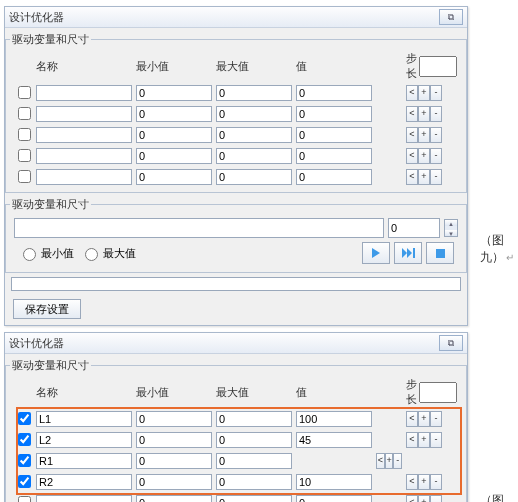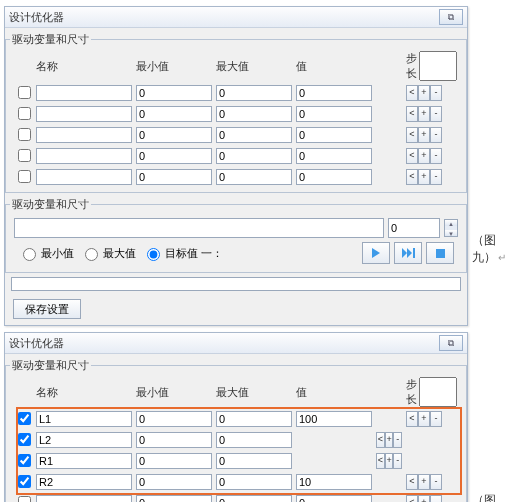--- a/index.html
+++ b/index.html
@@ -48,21 +48,21 @@
     display: grid;
     grid-template-columns: 18px 96px 76px 76px 76px 26px 38px;
     column-gap: 4px;
     align-items: center;
     margin-left: 4px;
     font-size: 11px;
     color: #333;
   }
   .hdr { margin-bottom: 2px; }
   .hdr span { text-align: left; }
-  .hdr .step { display: flex; gap: 2px; }
+  .hdr .step { display: flex; align-items: center; gap: 2px; }
   .hdr .step input { width: 30px; }
   .row input[type="text"] {
     width: 100%;
     box-sizing: border-box;
     height: 16px;
     border: 1px solid #9aa8bb;
     background: #fff;
     font-size: 11px;
     padding: 0 2px;
   }
@@ -157,20 +157,21 @@
     width: 68px; height: 20px;
     border: 1px solid #9aa8bb;
     background: linear-gradient(#fefefe,#e5ebf3);
     font-size: 11px;
     cursor: default;
   }
   .caption {
     position: absolute;
     font-size: 12px;
     color: #333;
+    margin-left: 8px;
   }
   .cap1 { left: 472px; top: 226px; }
   .cap2 { left: 472px; top: 486px; }
   .ret { font-size: 10px; color:#999; margin-left:2px; }
   .highlight-box {
     position: absolute;
     border: 2px solid #e86b2e;
     pointer-events: none;
   }
   .page { position: relative; width:518px; }
@@ -290,24 +291,20 @@
           </div>
       </div>
       <div class="opt-row">
         <label>
             <input type="radio" name="opt-dlg1" style="">
             <span>最小值</span>
           </label>
         <label>
             <input type="radio" name="opt-dlg1" style="">
             <span>最大值</span>
-          </label>
-        <label>
-            <input type="radio" name="opt-dlg1" checked="" style="">
-            <span>目标值 一：</span>
           </label>
         <div class="play-btns">
     <button>
               <span class="tri play"></span>
             </button>
     <button>
               <span class="stepwrap">
                 <span class="tri step1"></span>
                 <span class="tri step1"></span>
                 <span class="bar"></span>
@@ -361,20 +358,21 @@
           </div>
   </div>
         <div class="row">
     <span class="chk">
             <input type="checkbox" checked="" style="">
             <span class="dash">-</span>
           </span>
     <input type="text" value="L2" style="">
     <input type="text" value="0" style="">
     <input type="text" value="0" style="">
+    <input type="text" value="45" style="">
     <span></span>
     <div class="tinybtns">
             <button>&lt;</button>
             <button>+</button>
             <button>-</button>
           </div>
   </div>
         <div class="row">
     <span class="chk">
             <input type="checkbox" checked="" style="">

